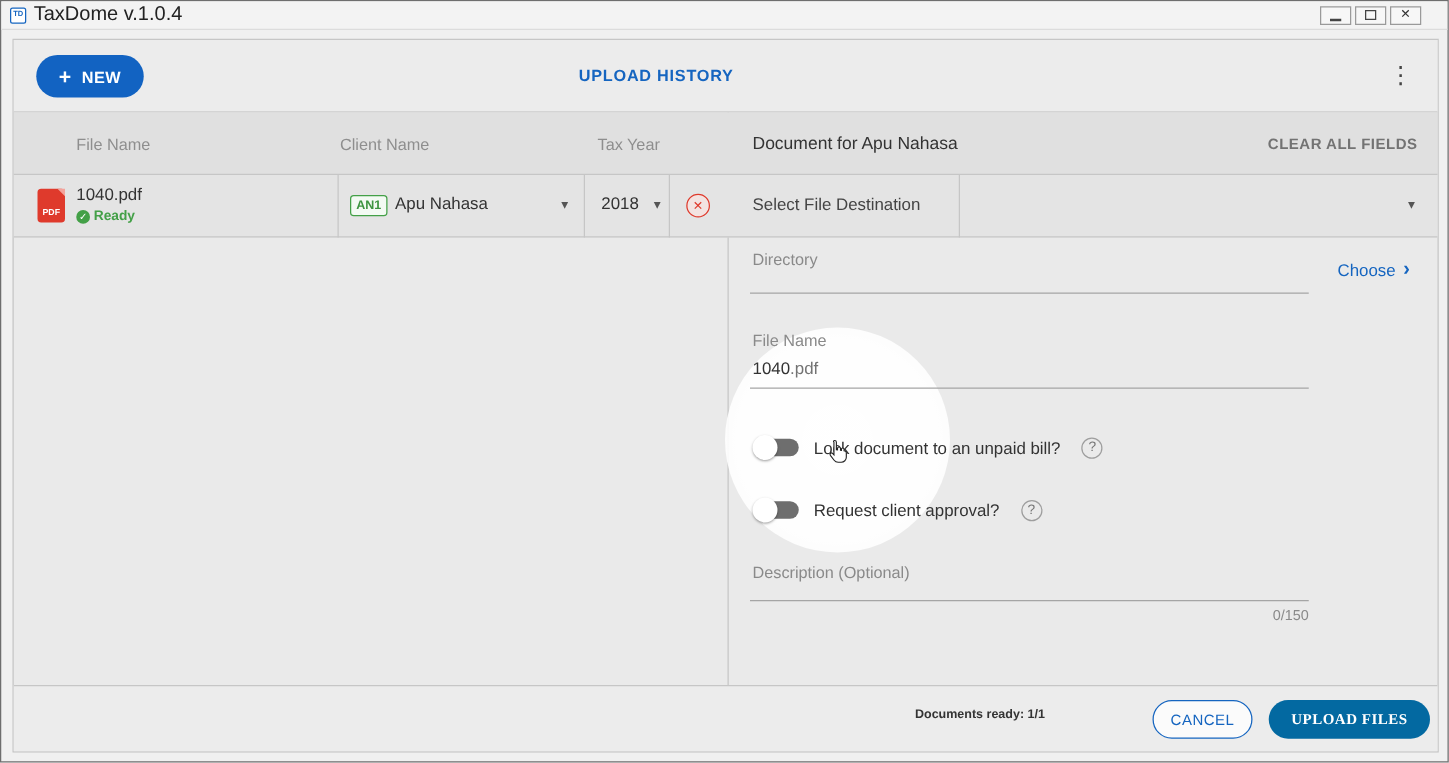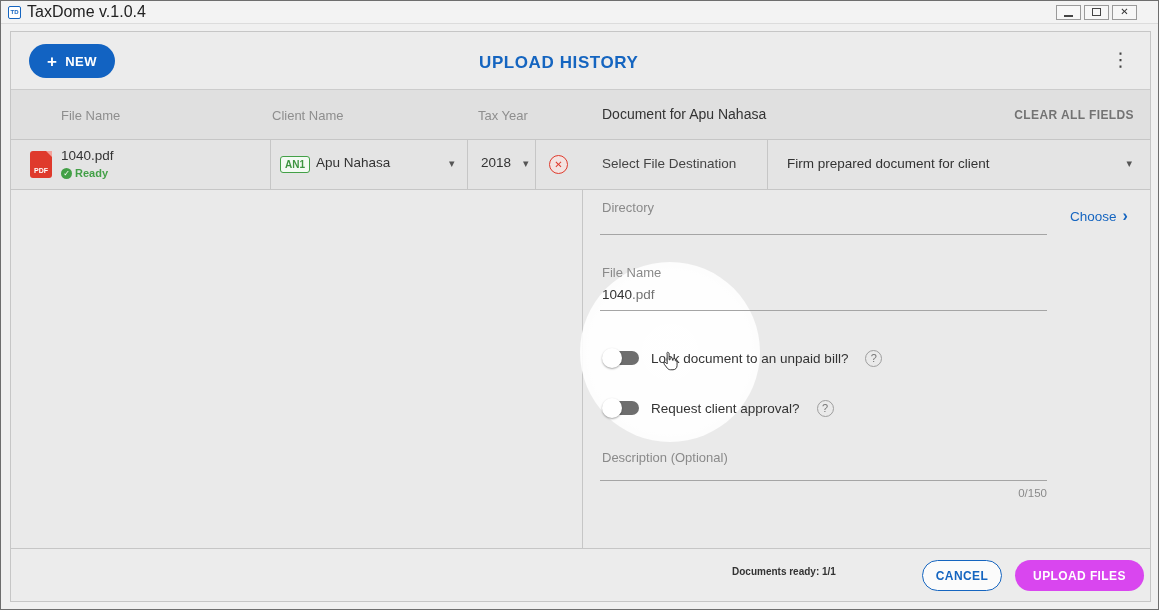--- a/index.html
+++ b/index.html
@@ -28,21 +28,21 @@
          background:#eaeaea; border:1px solid #c6c6c6; }
 
   
   .toolbar { position:absolute; top:0; left:0; right:0; height:58px; background:#ececec;
              border-bottom:1px solid #cccccc; }
   .btn-new { position:absolute; left:18px; top:12px; height:34px; padding:0 18px;
              background:#1263c2; border:none; border-radius:17px; color:#fff; display:flex;
              align-items:center; gap:8px; font-size:13px; font-weight:bold; letter-spacing:.4px;
              font-family:"Liberation Sans",sans-serif; }
   .btn-new .plus { font-size:17px; font-weight:bold; line-height:1; }
-  .upload-history { position:absolute; left:468px; top:21px; color:#1565c0; font-size:17px;
+  .upload-history { position:absolute; left:452px; top:21px; color:#1565c0; font-size:13px;
                     font-weight:bold; letter-spacing:.6px; cursor:pointer; }
   .kebab { position:absolute; right:20px; top:16px; font-size:19px; color:#444; cursor:pointer; }
 
   
   .divider-v { position:absolute; left:571px; top:58px; bottom:53px; width:1px; background:#c6c6c6; }
 
   
   .header-band { position:absolute; top:58px; left:0; right:0; height:50px; background:#e0e0e0;
                  border-bottom:1px solid #c6c6c6; }
   .col-header { position:absolute; top:18px; font-size:13px; color:#8e8e8e; }
@@ -116,27 +116,27 @@
   .counter { left:589px; top:455px; width:447px; text-align:right; font-size:11.5px; color:#8a8a8a; }
 
   
   .cursor { position:absolute; left:650px; top:318px; z-index:6; pointer-events:none; }
 
   
   .footerbar { position:absolute; left:0; right:0; bottom:0; height:53px; background:#ececec;
                border-top:1px solid #c6c6c6; }
   .ready-text { position:absolute; left:721px; top:17px; font-size:10px; font-weight:bold; color:#333; }
   .btn-cancel { position:absolute; left:911px; top:11px; width:80px; height:31px; border:1px solid #1565c0;
-                border-radius:16px; color:#1565c0; background:#fbfbfb; font-size:12px; font-weight:bold;
+                border-radius:16px; color:#1565c0; background:#fbfbfb; font-size:12px; font-weight:normal;
                 letter-spacing:.4px; display:flex; align-items:center; justify-content:center;
                 font-family:"Liberation Sans",sans-serif; }
-  .btn-upload { position:absolute; left:1004px; top:11px; width:129px; height:31px; background:#d946ef;
+  .btn-upload { position:absolute; left:1004px; top:11px; width:129px; height:31px; background:#0369a1;
                 border:none; border-radius:16px; color:#fff; font-size:12px; font-weight:bold;
                 letter-spacing:.4px; display:flex; align-items:center; justify-content:center;
-                font-family:Liberation Sans, sans-serif; }
+                font-family:Liberation Serif, serif; }
 </style>
 </head>
 <body>
 
 <div class="window">
 
   <div class="titlebar">
     <span class="app-logo">TD</span>
     <span class="title-text">TaxDome v.1.0.4</span>
     <div class="win-controls">
@@ -189,21 +189,20 @@
       <span class="badge">AN1</span>
       <span class="client-name">Apu Nahasa</span>
       <span class="caret caret-client">▾</span>
 
       <span class="year-value">2018</span>
       <span class="caret caret-year">▾</span>
 
       <span class="remove">✕</span>
 
       <span class="dest-label">Select File Destination</span>
-      <span class="dest-value">Firm prepared document for client</span>
       <span class="caret caret-dest">▾</span>
     </div>
 
     <div class="spotlight"></div>
 
     <span class="fld fld-label directory-label">Directory</span>
     <div class="fld fld-line directory-line"></div>
     <span class="fld choose">
       <span>Choose</span>
       <span class="chev">›</span>

